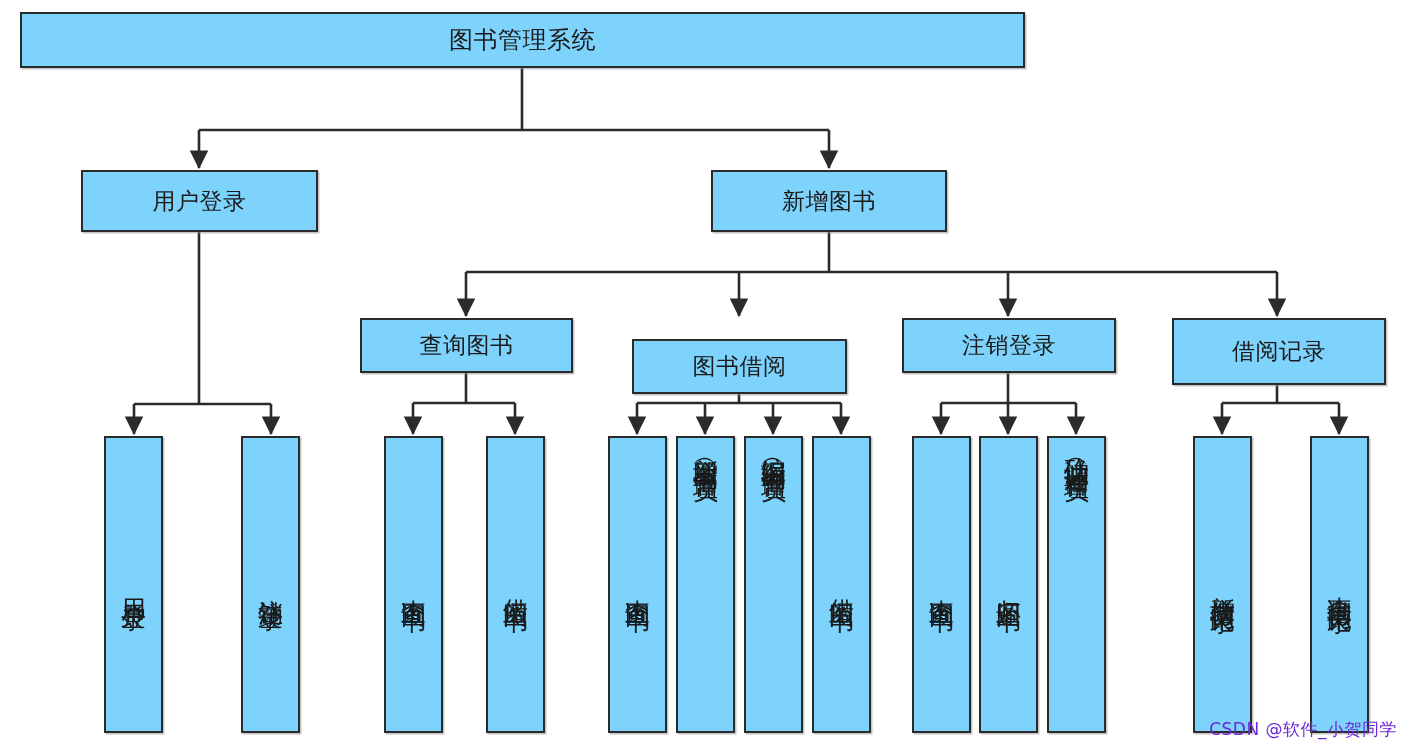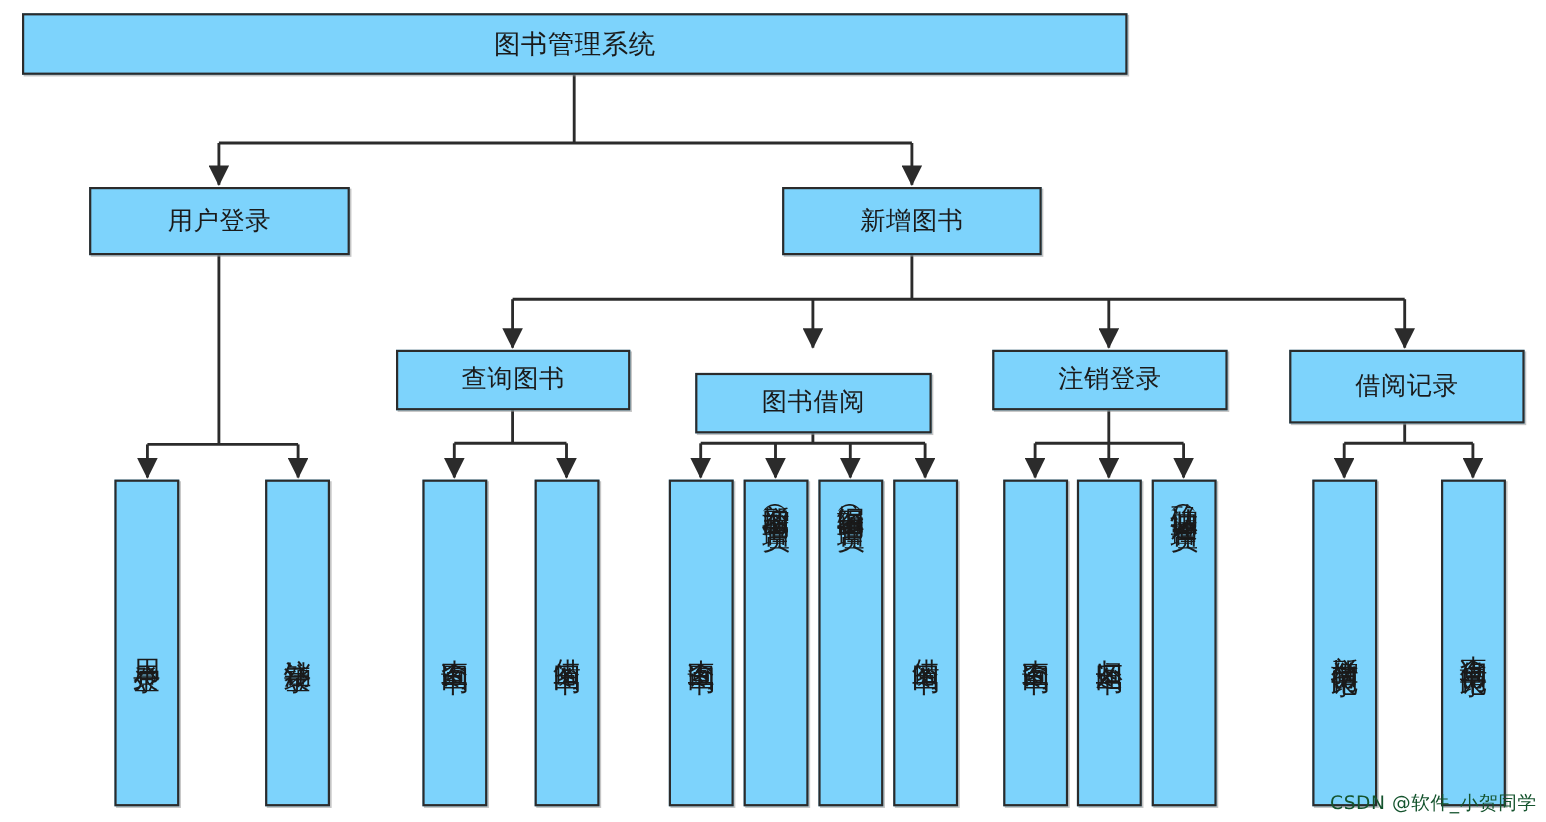--- a/index.html
+++ b/index.html
@@ -68,21 +68,21 @@
   }
   
   .node.vert.centered {
     align-items: center;
   }
   #watermark {
     position: absolute;
     right: 8px;
     bottom: 6px;
     font-size: 17px;
-    color: #14532d;
+    color: #6d28d9;
     letter-spacing: 0.5px;
     white-space: nowrap;
     font-family: "DejaVu Sans", "Liberation Sans", sans-serif;
     text-align: center;
   }
 </style>
 </head>
 <body>
 
 <div id="diagram-root">

